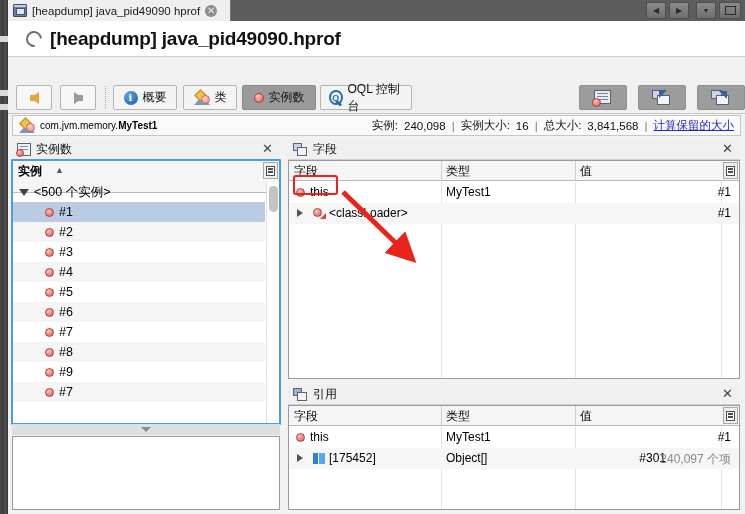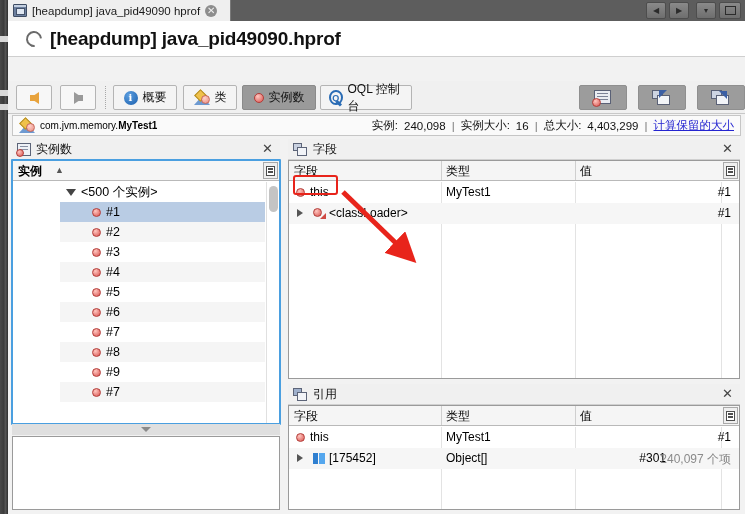--- a/index.html
+++ b/index.html
@@ -433,48 +433,48 @@
     </span>
     <span class="cls-name"><span>com.jvm.memory.</span><b>MyTest1</b></span>
     <span class="stats-right">
       <span>实例:</span>
       <span>240,098</span>
       <span class="stats-sep">|</span>
       <span>实例大小:</span>
       <span>16</span>
       <span class="stats-sep">|</span>
       <span>总大小:</span>
-      <span>4,403,299</span>
+      <span>3,841,568</span>
       <span class="stats-sep">|</span>
       <span class="stats-link">计算保留的大小</span>
     </span>
   </div>
 
   <div class="panel" style="left:12px;top:139px;width:268px;height:285px;">
     <div class="panel-head">
       <span class="ph-icon-inst">
         <span class="bg"></span>
           <span class="ln" style="top:3px;"></span>
           <span class="ln" style="top:6px;"></span>
           <span class="bl"></span>
       </span>
       <span class="panel-title">实例数</span>
       <span class="panel-x">✕</span>
     </div>
     <div class="panel-body" style="position:relative;height:264px;overflow:hidden;">
 
-      <div style="position:relative;height:20px;background:#f5f5f5;border-bottom:1px solid #b9b9b9;">
+      <div style="position:relative;height:32px;background:#f5f5f5;border-bottom:1px solid #b9b9b9;">
         <span style="position:absolute;left:5px;top:2px;font-weight:bold;font-size:12px;">实例</span>
         <span style="position:absolute;left:42px;top:4px;font-size:9px;color:#555;">▲</span>
         <span class="hdr-btn">
             <span class="mini"></span>
           </span>
       </div>
 
-      <div style="position:absolute;left:0;top:21px;right:14px;bottom:0;overflow:hidden;margin-left:47px;">
+      <div style="position:absolute;left:0;top:21px;right:14px;bottom:0;overflow:hidden;">
         <div class="inst-root">
           <span class="tri-down"></span>
           <span>&lt;500 个实例&gt;</span>
         </div>
         <div class="inst-row sel">
             <span class="dot"></span>
             <span>#1</span>
           </div>
         <div class="inst-row alt">
             <span class="dot"></span>

